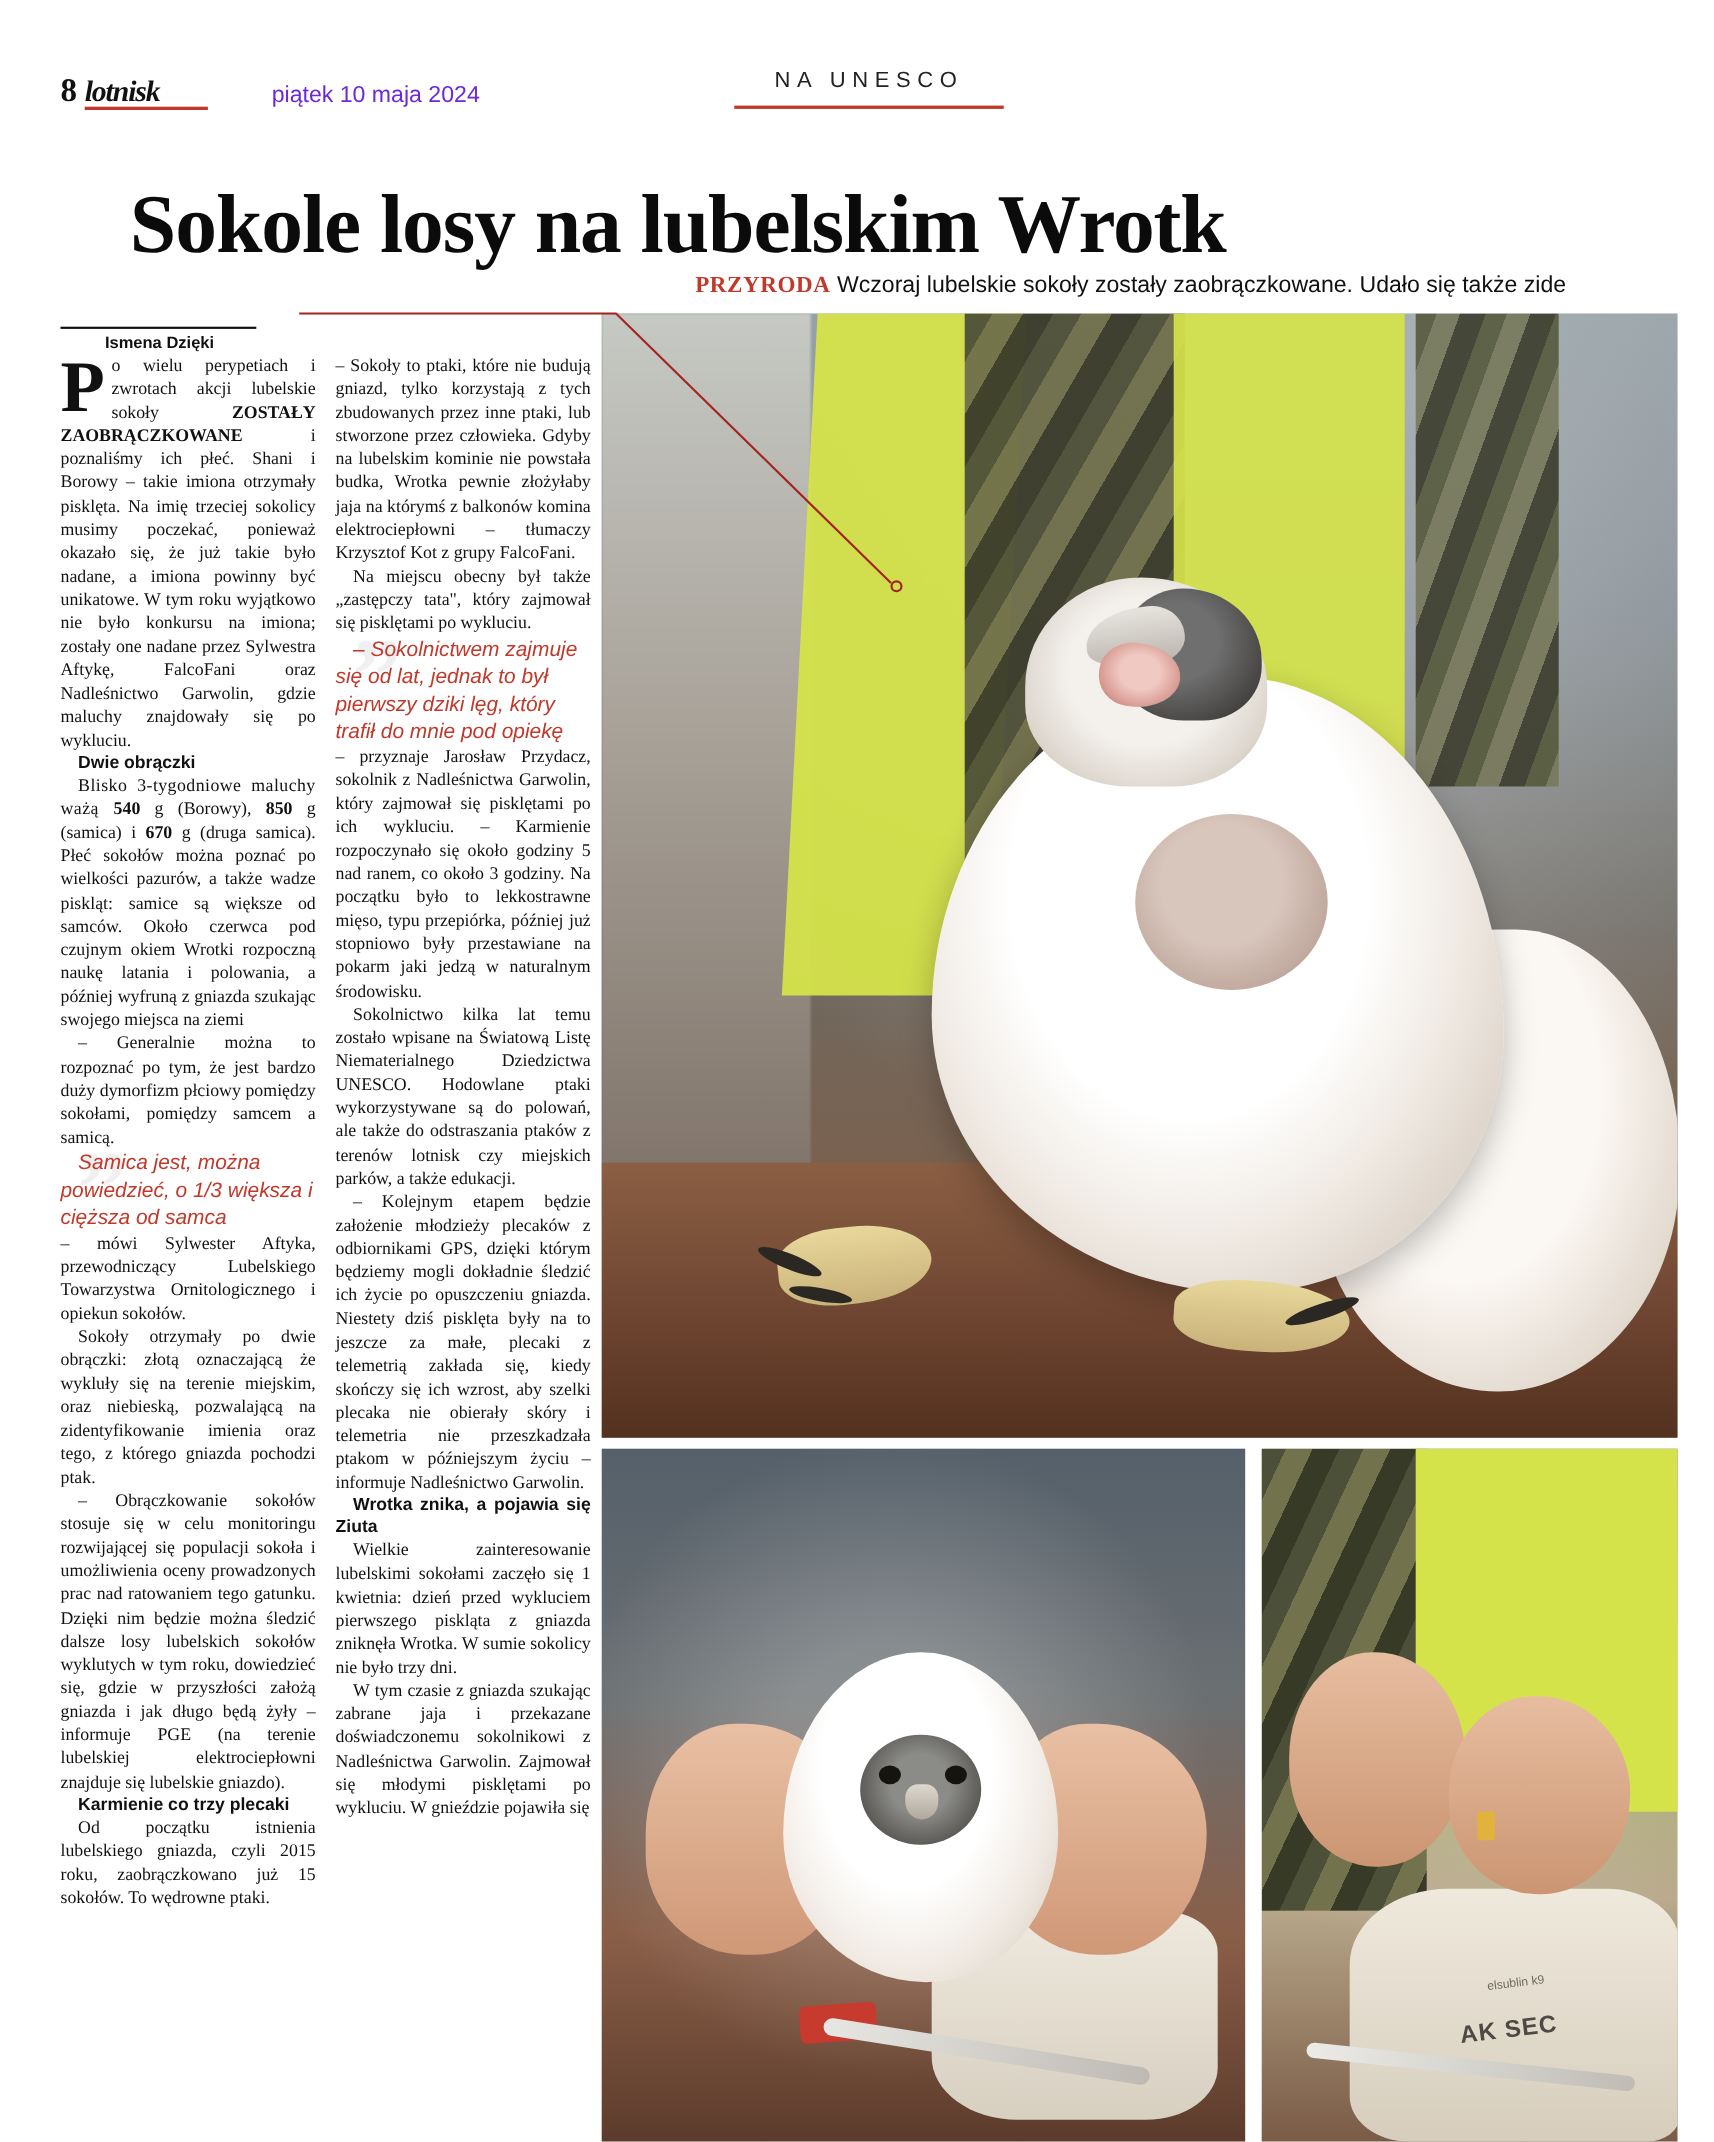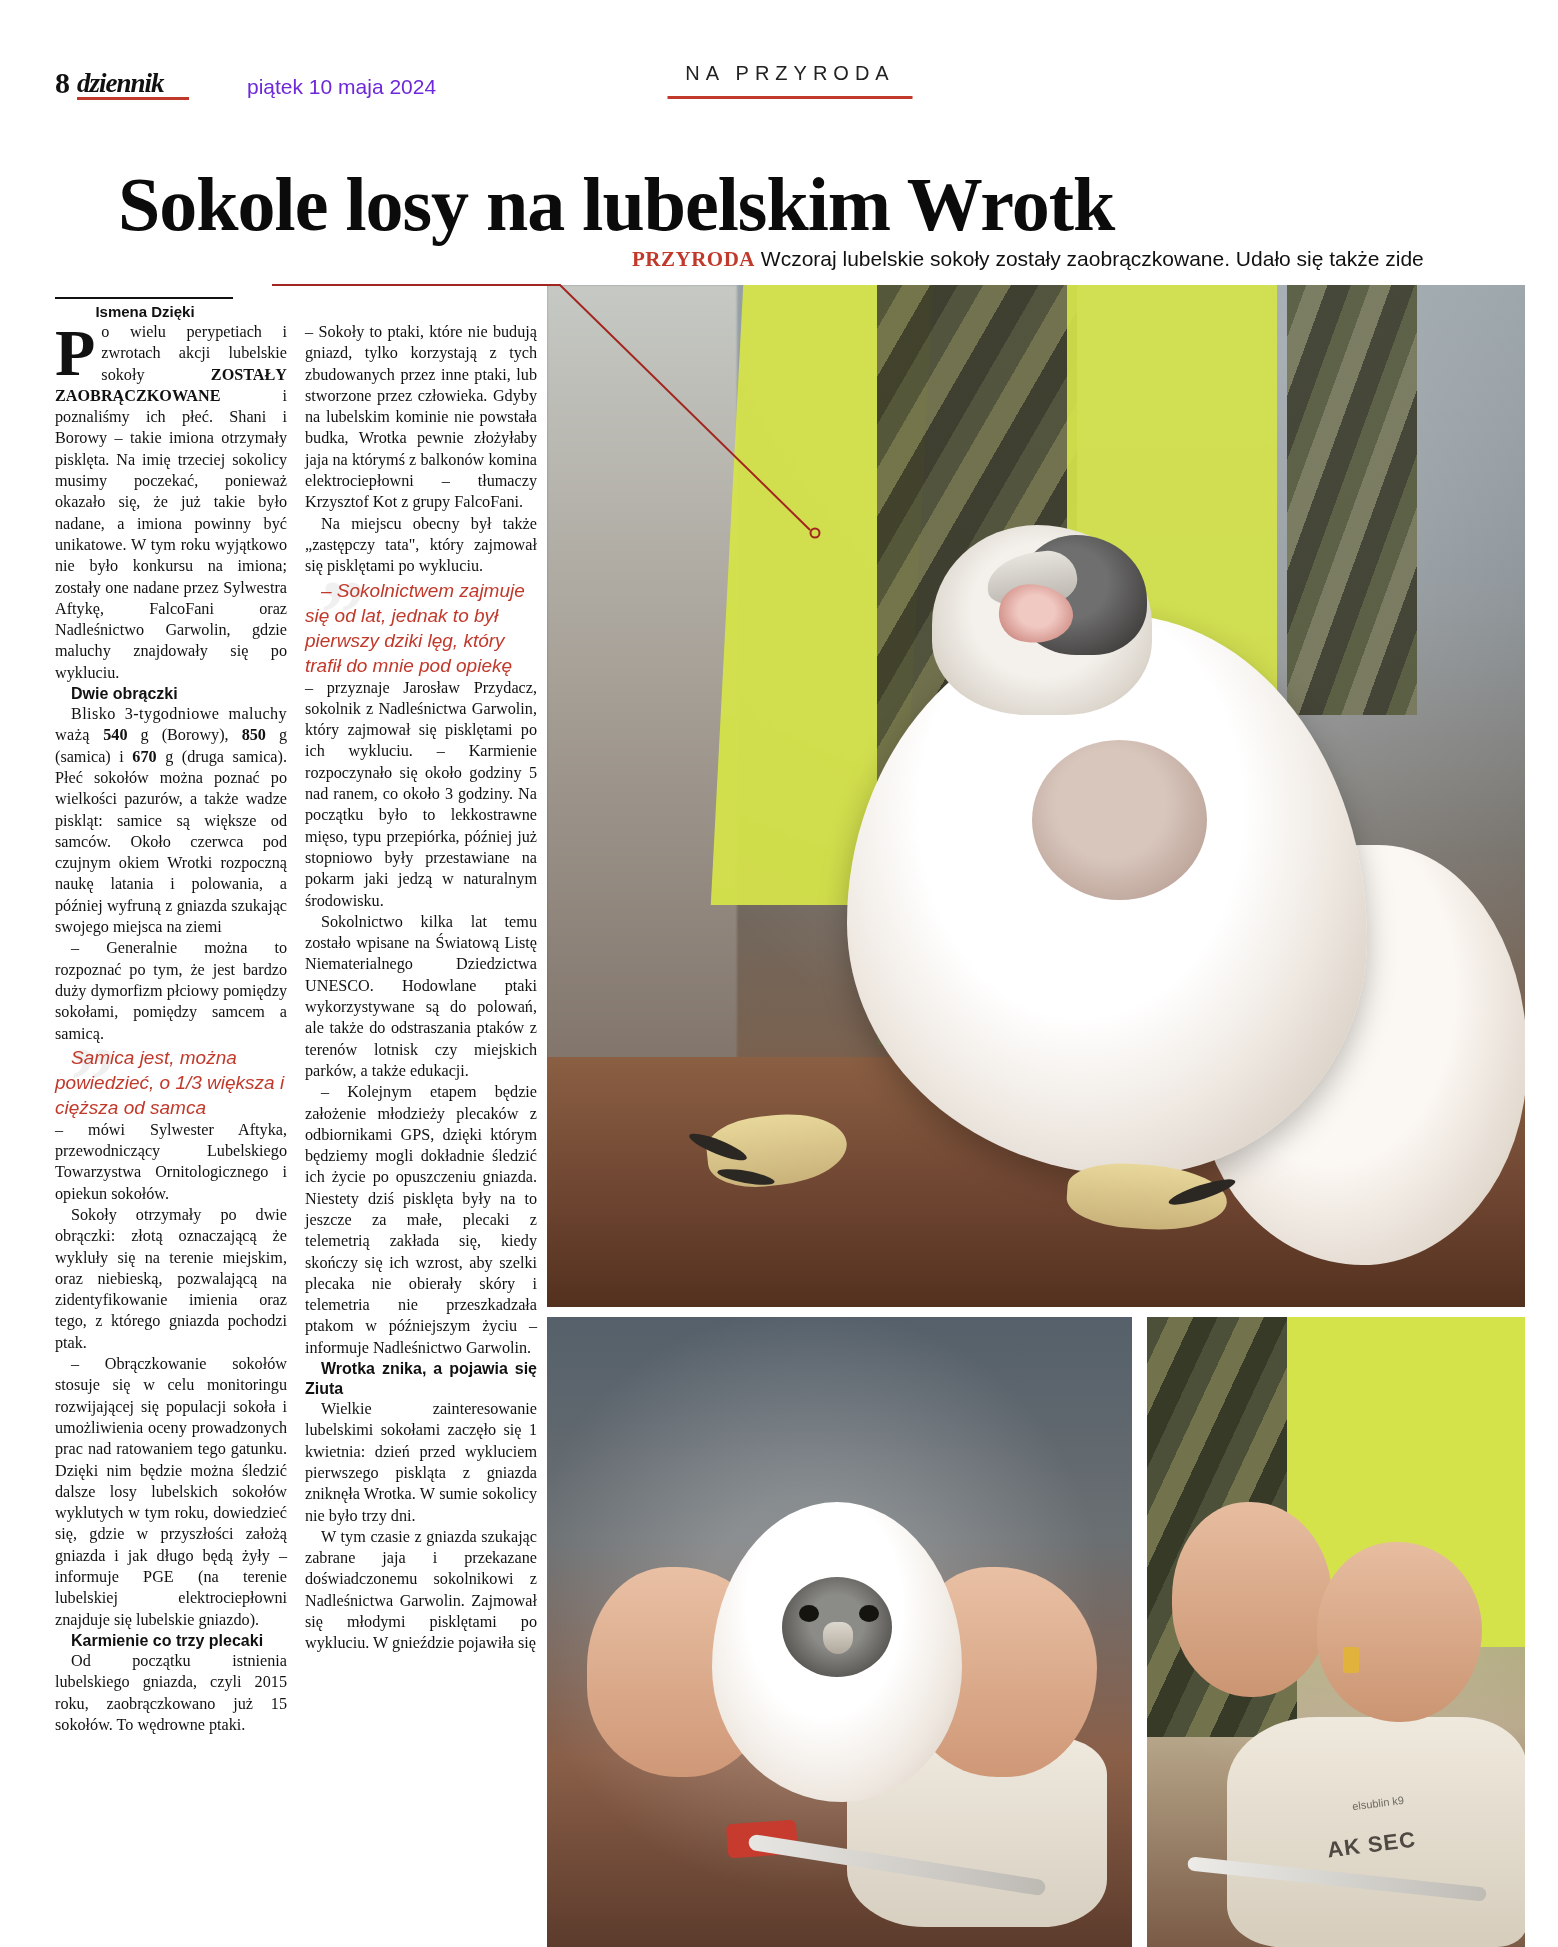--- a/index.html
+++ b/index.html
@@ -352,24 +352,24 @@
   .callout-svg {
     position: absolute; left: 270px; top: 275px; width: 700px; height: 360px;
     pointer-events: none;
   }
 </style>
 </head>
 <body>
 
 <div class="masthead">
   <div class="page-num">8</div>
-  <div class="brand">dziennik</div>
+  <div class="brand">lotnisk</div>
   <div class="brand-underline"></div>
   <div class="issue-date">piątek 10 maja 2024</div>
-  <div class="section-kicker">NA PRZYRODA</div>
+  <div class="section-kicker">NA UNESCO</div>
   <div class="section-rule"></div>
 </div>
 
 <h1 class="headline">Sokole losy na lubelskim Wrotk</h1>
 
 <div class="deck">
   <span class="lead-word">PRZYRODA</span><span> Wczoraj lubelskie sokoły zostały zaobrączkowane. Udało się także zide</span>
 </div>
 
 <div class="byline-wrap">

